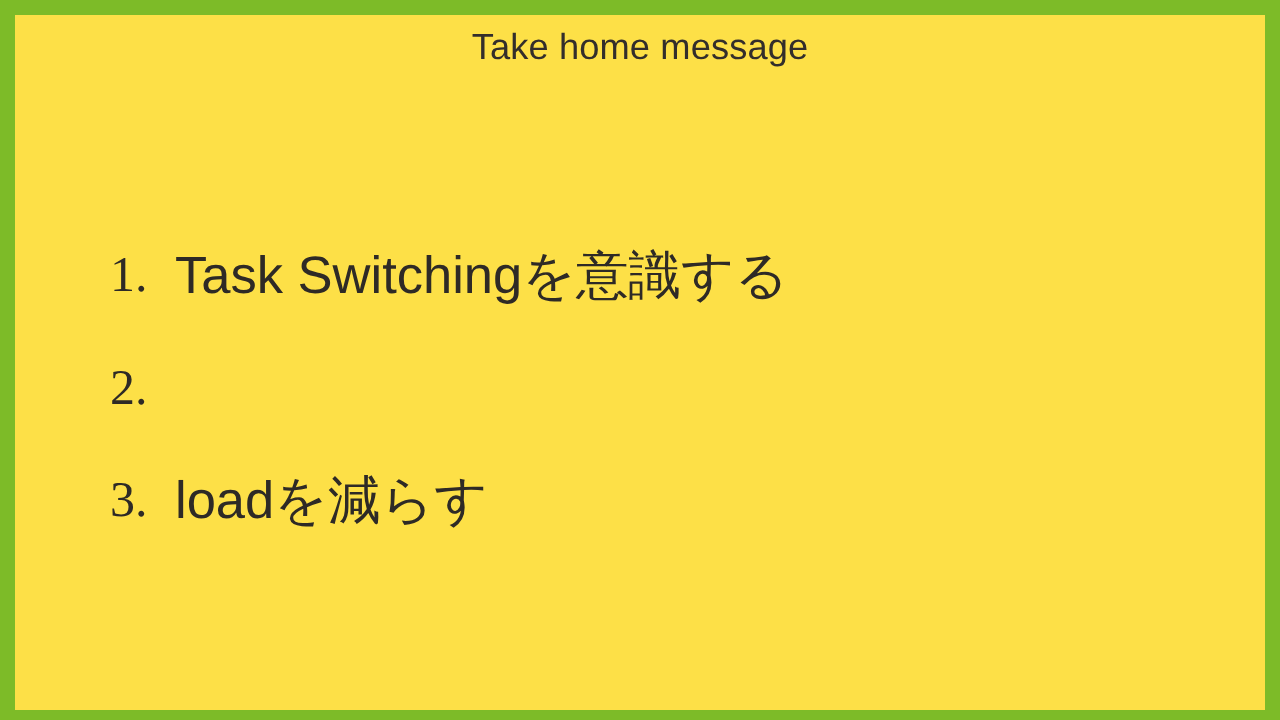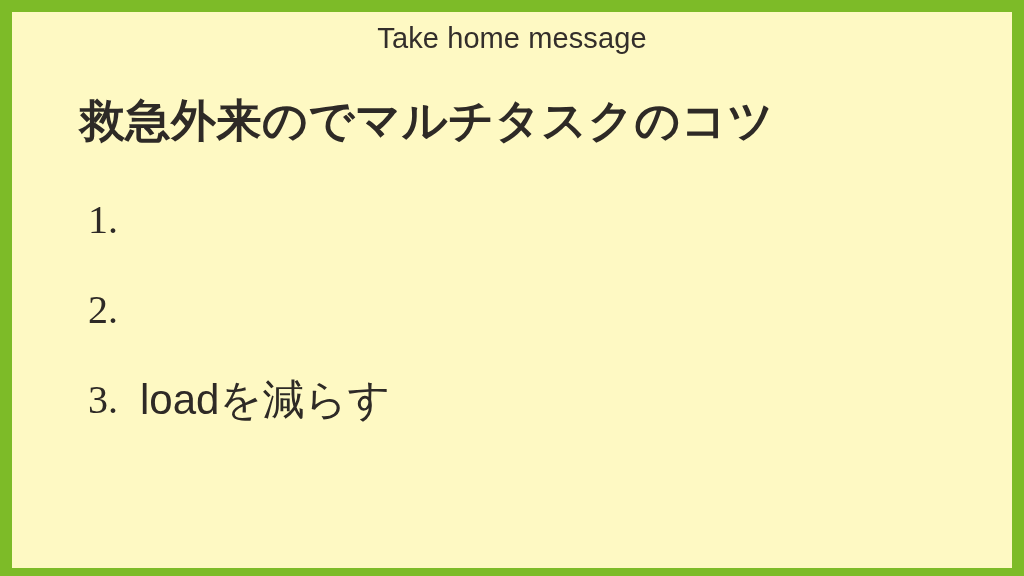--- a/index.html
+++ b/index.html
@@ -25,21 +25,21 @@
     border-top-width: 12px;
     border-left-width: 12px;
     border-right-width: 12px;
     border-bottom-width: 8px;
   }
 
   .slide-inner {
     position: relative;
     width: 100%;
     height: 100%;
-    background: #fef9c3;
+    background: #fde047;
   }
 
   .slide-title {
     position: absolute;
     left: 0;
     top: 8px;
     width: 100%;
     text-align: center;
     font-family: "Liberation Sans", sans-serif;
     font-size: 29px;
@@ -106,25 +106,25 @@
   }
 </style>
 </head>
 <body>
 
 <div class="slide">
   <div class="slide-inner">
 
     <div class="slide-title">Take home message</div>
 
-    <div class="slide-heading">救急外来のでマルチタスクのコツ</div>
 
     <ul class="bullet-list">
       <li class="bullet-item">
         <span class="bullet-marker">1.</span>
+        <span class="bullet-text">Task Switchingを意識する</span>
       </li>
       <li class="bullet-item">
         <span class="bullet-marker">2.</span>
       </li>
       <li class="bullet-item">
         <span class="bullet-marker">3.</span>
         <span class="bullet-text">loadを減らす</span>
       </li>
     </ul>
 

